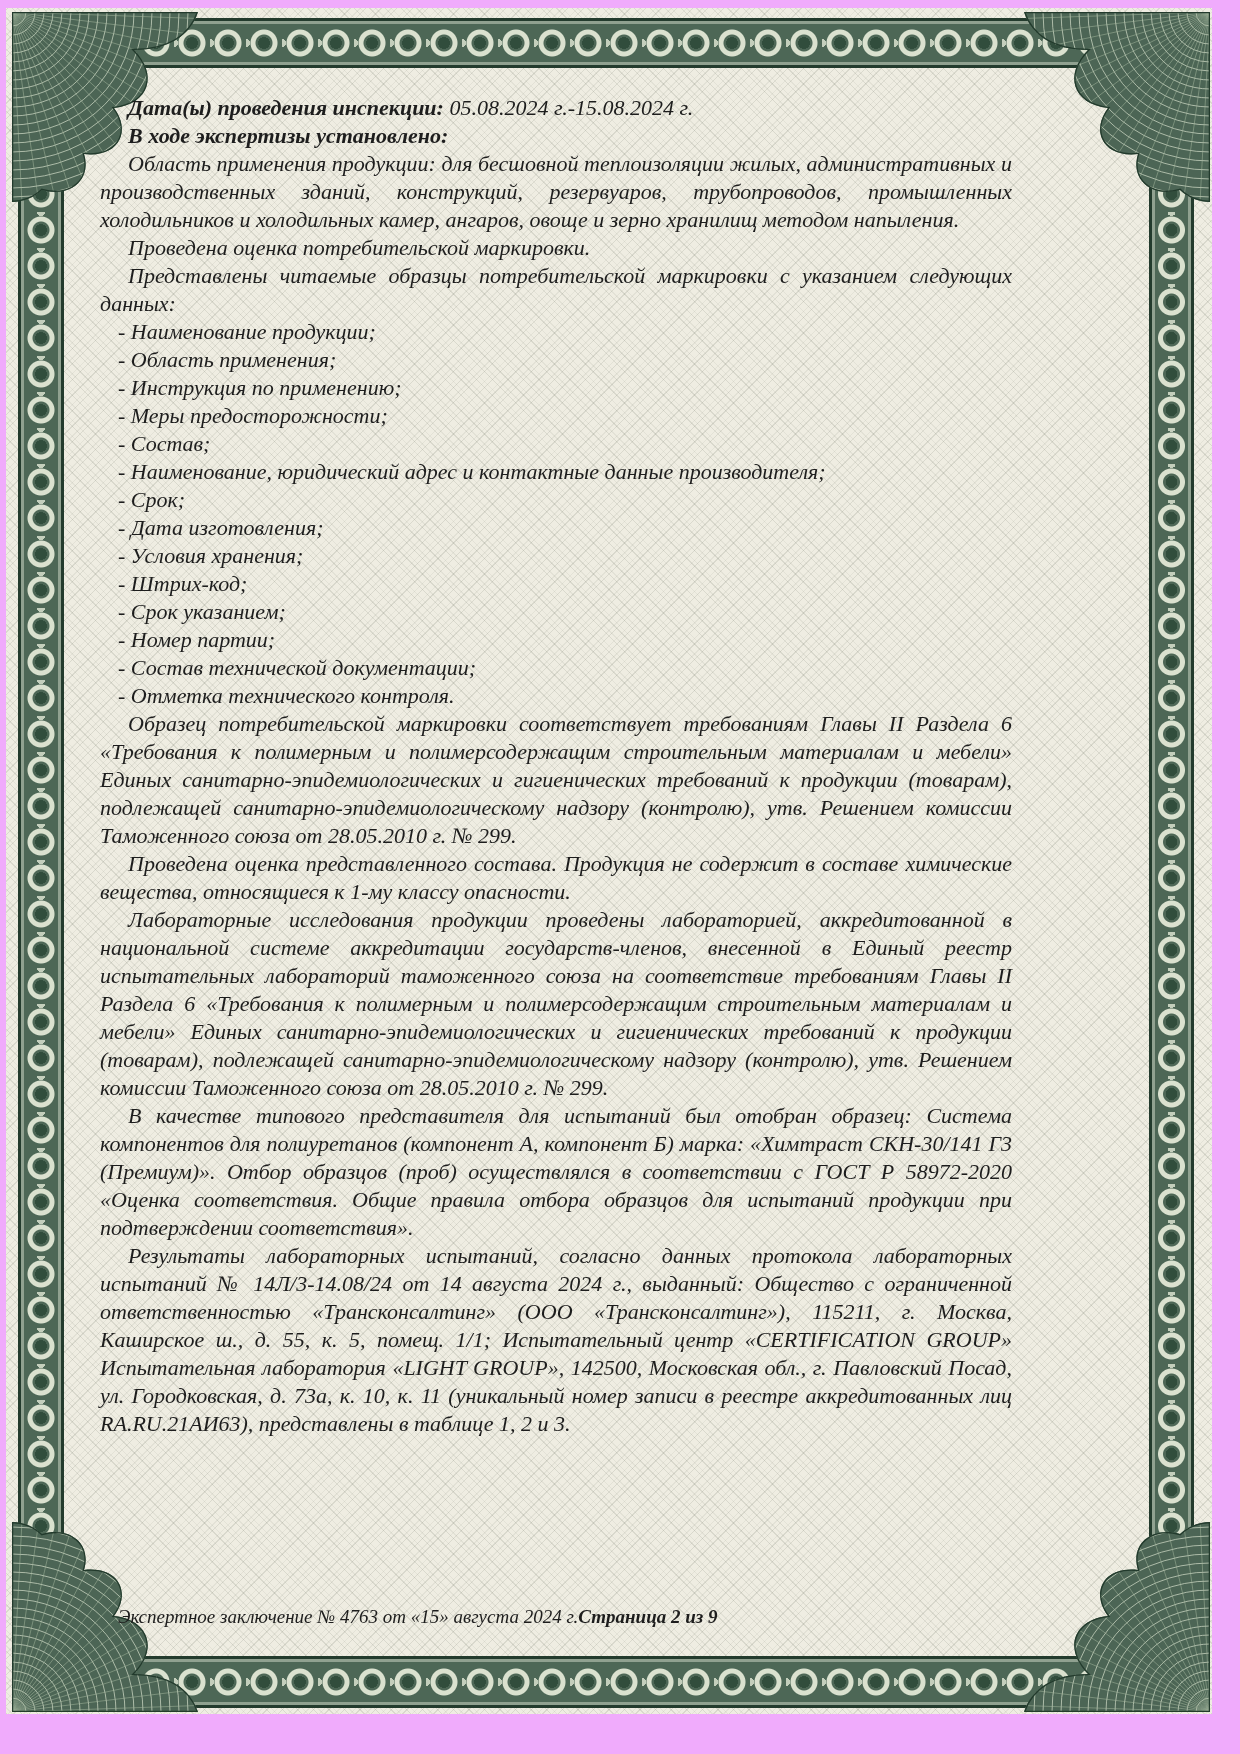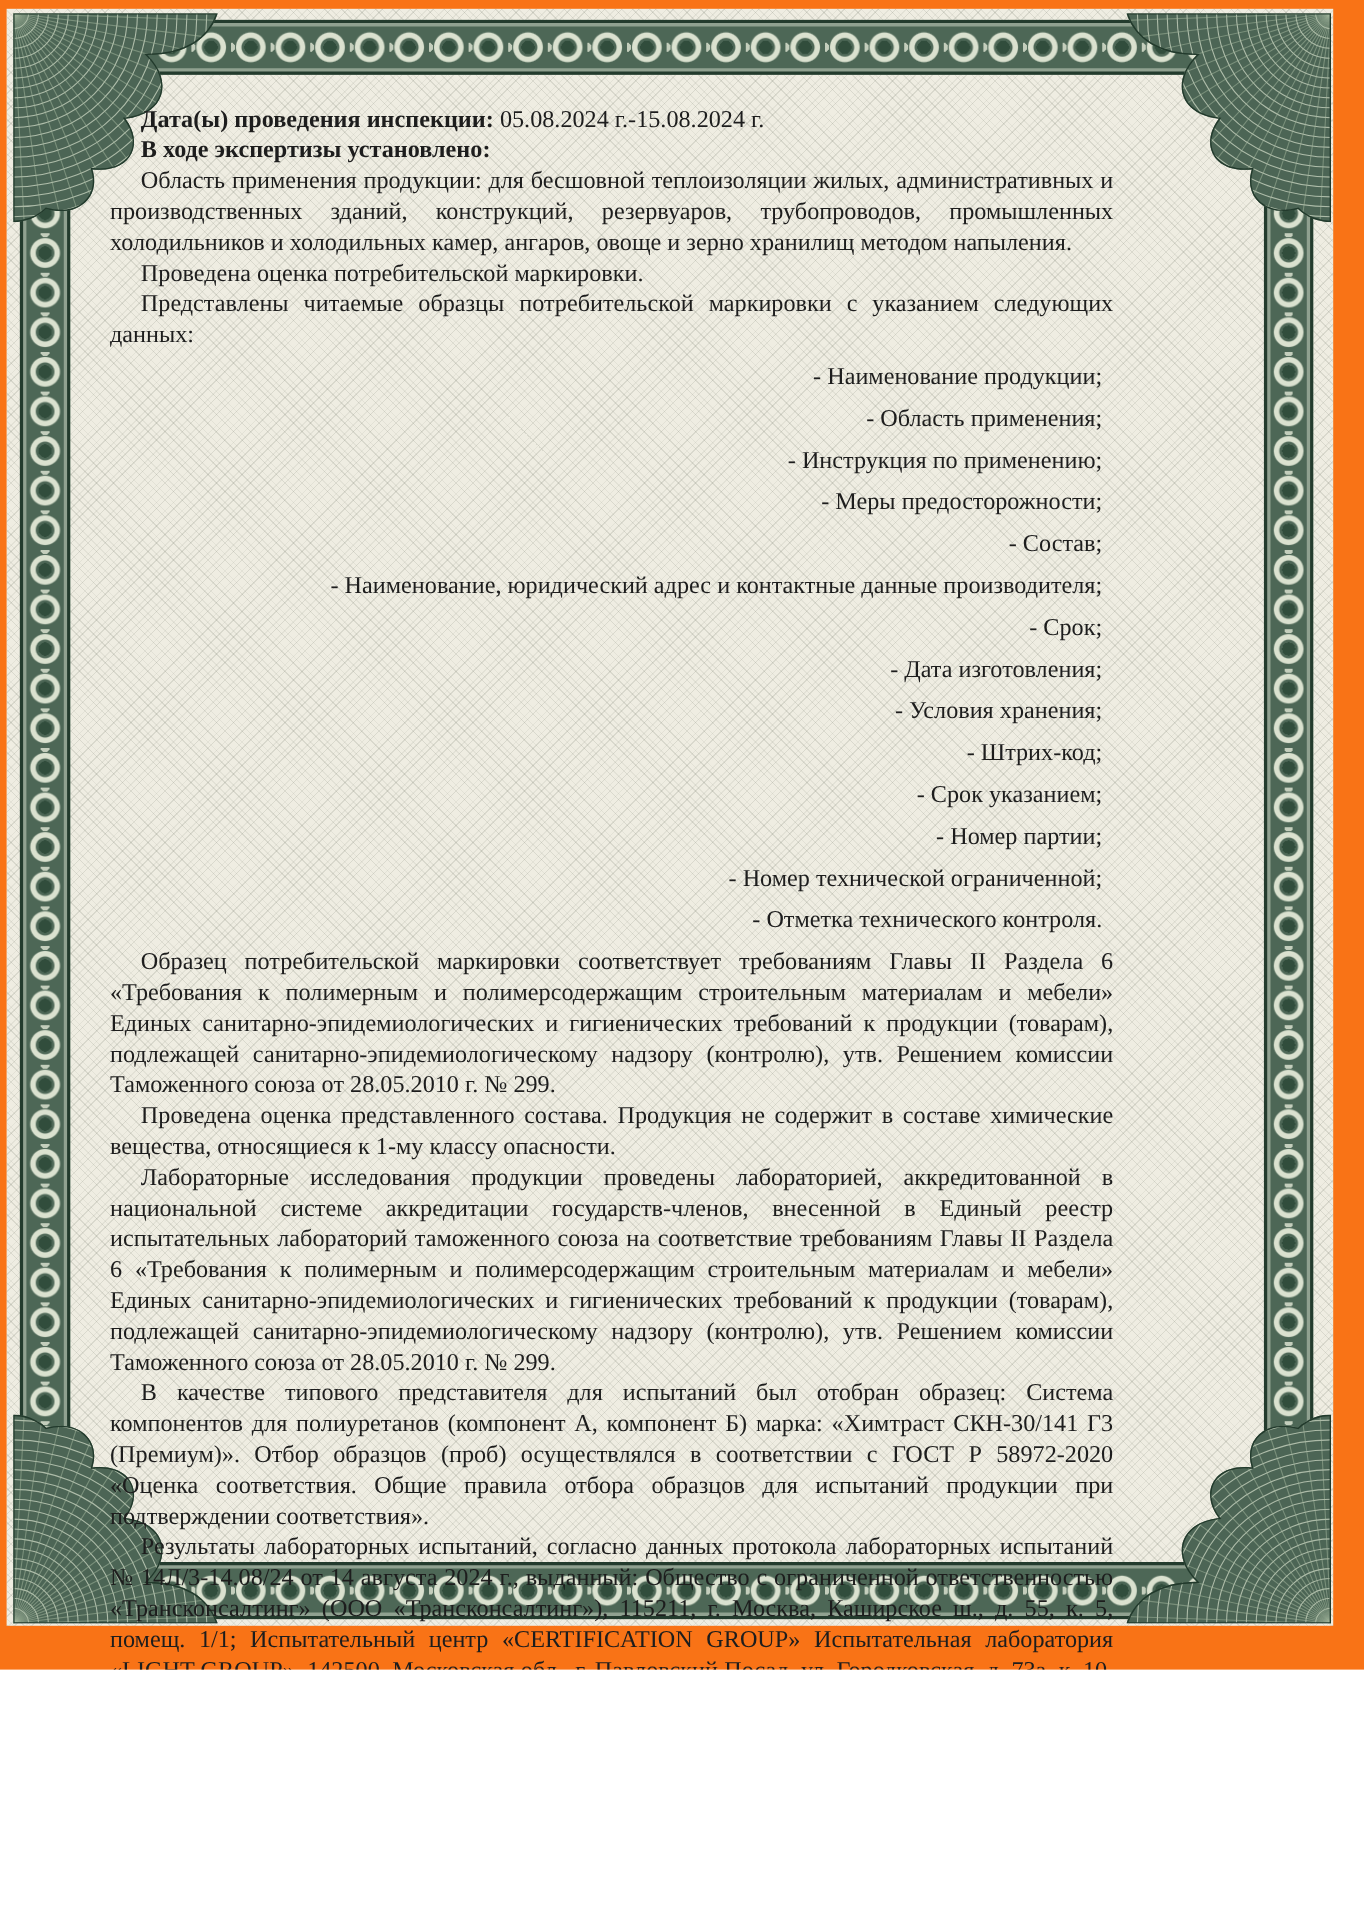--- a/index.html
+++ b/index.html
@@ -1,18 +1,18 @@
 <!DOCTYPE html>
 <html lang="ru"><head>
 <meta charset="utf-8">
 <style>
   html,body{margin:0;padding:0;background:#ffffff;}
   .page{
-    position:relative;width:1240px;height:1518px;background:#f97316;
-    overflow:hidden;font-family:"Liberation Serif","DejaVu Serif",serif;
+    position:relative;width:1240px;height:1754px;background:#f0abfc;
+    overflow:hidden;font-family:"Liberation Serif","DejaVu Serif",serif;font-style:italic;
   }
   .paper{
     position:absolute;left:6px;top:8px;right:28px;bottom:40px;
     background:#efede2;
   }
   
   .paper::before{
     content:'';position:absolute;inset:0;
     background-image:
       repeating-linear-gradient(45deg, rgba(104,110,95,0.16) 0 1px, transparent 1px 11px),
@@ -53,21 +53,21 @@
   svg.corner .rays line{stroke:#a8bba1;stroke-width:1;opacity:.5;}
   svg.corner .outline{fill:none;stroke:#223a2c;stroke-width:2.5;}
 
   
   .doc-body{
     position:absolute;left:100px;top:94px;width:912px;
     font-size:22px;line-height:28px;color:#1d1d1d;text-align:justify;
   }
   .line,.para{text-indent:28px;margin:0;}
   .bold{font-weight:bold;}
-  .list-item{text-indent:18px;margin:10px;text-align:right;}
+  .list-item{text-indent:18px;margin:0;text-align:left;}
   .footer{
     position:absolute;left:118px;top:1606px;width:1023px;
     display:flex;justify-content:flex-start;align-items:baseline;
     font-size:19px;color:#1d1d1d;
   }
   .footer .pageno{font-weight:bold;}
 </style>
 </head>
 <body>
 
@@ -340,21 +340,21 @@
     <p class="list-item">- Инструкция по применению;</p>
     <p class="list-item">- Меры предосторожности;</p>
     <p class="list-item">- Состав;</p>
     <p class="list-item">- Наименование, юридический адрес и контактные данные производителя;</p>
     <p class="list-item">- Срок;</p>
     <p class="list-item">- Дата изготовления;</p>
     <p class="list-item">- Условия хранения;</p>
     <p class="list-item">- Штрих-код;</p>
     <p class="list-item">- Срок указанием;</p>
     <p class="list-item">- Номер партии;</p>
-    <p class="list-item">- Номер технической ограниченной;</p>
+    <p class="list-item">- Состав технической документации;</p>
     <p class="list-item">- Отметка технического контроля.</p>
     <p class="para">Образец потребительской маркировки соответствует требованиям Главы II Раздела 6 «Требования к полимерным и полимерсодержащим строительным материалам и мебели» Единых санитарно-эпидемиологических и гигиенических требований к продукции (товарам), подлежащей санитарно-эпидемиологическому надзору (контролю), утв. Решением комиссии Таможенного союза от 28.05.2010 г. № 299.</p>
     <p class="para">Проведена оценка представленного состава. Продукция не содержит в составе химические вещества, относящиеся к 1-му классу опасности.</p>
     <p class="para">Лабораторные исследования продукции проведены лабораторией, аккредитованной в национальной системе аккредитации государств-членов, внесенной в Единый реестр испытательных лабораторий таможенного союза на соответствие требованиям Главы II Раздела 6 «Требования к полимерным и полимерсодержащим строительным материалам и мебели» Единых санитарно-эпидемиологических и гигиенических требований к продукции (товарам), подлежащей санитарно-эпидемиологическому надзору (контролю), утв. Решением комиссии Таможенного союза от 28.05.2010 г. № 299.</p>
     <p class="para">В качестве типового представителя для испытаний был отобран образец: Система компонентов для полиуретанов (компонент А, компонент Б) марка: «Химтраст СКН-30/141 Г3 (Премиум)». Отбор образцов (проб) осуществлялся в соответствии с ГОСТ Р 58972-2020 «Оценка соответствия. Общие правила отбора образцов для испытаний продукции при подтверждении соответствия».</p>
     <p class="para">Результаты лабораторных испытаний, согласно данных протокола лабораторных испытаний № 14Л/3-14.08/24 от 14 августа 2024 г., выданный: Общество с ограниченной ответственностью «Трансконсалтинг» (ООО «Трансконсалтинг»), 115211, г. Москва, Каширское ш., д. 55, к. 5, помещ. 1/1; Испытательный центр «CERTIFICATION GROUP» Испытательная лаборатория «LIGHT GROUP», 142500, Московская обл., г. Павловский Посад, ул. Городковская, д. 73а, к. 10, к. 11 (уникальный номер записи в реестре аккредитованных лиц RA.RU.21АИ63), представлены в таблице 1, 2 и 3.</p>
   </div>
 
   <div class="footer">
     <span>Экспертное заключение № 4763 от «15» августа 2024 г.</span>

